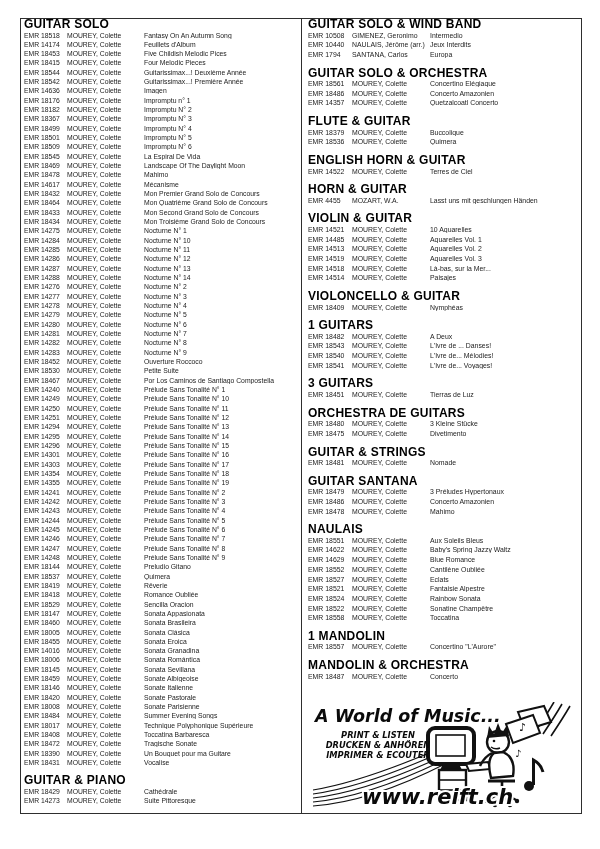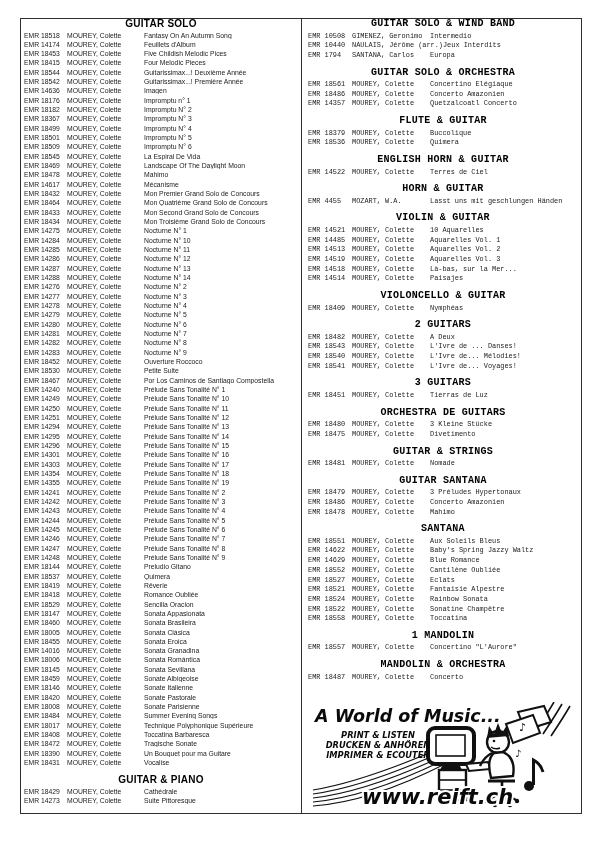--- a/index.html
+++ b/index.html
@@ -5,24 +5,24 @@
   html,body{margin:0;padding:0;}
   body{
     width:600px;height:849px;background:#ffffff;position:relative;overflow:hidden;
     font-family:"Liberation Sans",sans-serif;color:#1b1b1b;
     -webkit-font-smoothing:antialiased;
   }
   .page-border{position:absolute;left:20px;top:18px;width:560px;height:794px;border:1.2px solid #2e2e2e;}
   .column-divider{position:absolute;left:301px;top:18px;width:1.2px;height:795px;background:#2e2e2e;}
   .col{position:absolute;top:20px;}
   .col-left{left:24px;width:274px;}
-  .col-right{left:308px;width:270px;font-family:Liberation Mono, monospace;}
+  .col-right{left:308px;width:270px;}
   .sec-heading{
-    font-size:10px;line-height:8px;font-weight:700;color:#000;
-    letter-spacing:.25px;margin:8px 0 3.5px 0;white-space:nowrap;text-align:center;
+    font-size:12px;line-height:8px;font-weight:700;color:#000;
+    letter-spacing:.25px;margin:8px 0 3.5px 0;white-space:nowrap;
   }
   .col > .sec-heading:first-child{margin-top:0;}
   .row{display:flex;align-items:baseline;white-space:nowrap;}
   .col-left .row{height:9.33px;font-size:6.8px;}
   .col-right .row{height:9.7px;font-size:6.9px;}
   .emr-number{flex:0 0 43px;}
   .composer-name{flex:0 0 77px;}
   .col-right .emr-number{flex:0 0 44px;}
   .col-right .composer-name{flex:0 0 78px;}
   .piece-title{flex:1;overflow:hidden;}
@@ -532,21 +532,21 @@
       <span class="emr-number">EMR 14514</span>
       <span class="composer-name">MOUREY, Colette</span>
       <span class="piece-title">Paisajes</span>
     </div>
     <div class="sec-heading">VIOLONCELLO &amp; GUITAR</div>
     <div class="row">
       <span class="emr-number">EMR 18409</span>
       <span class="composer-name">MOUREY, Colette</span>
       <span class="piece-title">Nymphéas</span>
     </div>
-    <div class="sec-heading">2 GUITARS</div>
+    <div class="sec-heading">1 GUITARS</div>
     <div class="row">
       <span class="emr-number">EMR 18482</span>
       <span class="composer-name">MOUREY, Colette</span>
       <span class="piece-title">A Deux</span>
     </div>
     <div class="row">
       <span class="emr-number">EMR 18543</span>
       <span class="composer-name">MOUREY, Colette</span>
       <span class="piece-title">L'Ivre de ... Danses!</span>
     </div>
@@ -592,21 +592,21 @@
     <div class="row">
       <span class="emr-number">EMR 18486</span>
       <span class="composer-name">MOUREY, Colette</span>
       <span class="piece-title">Concerto Amazonien</span>
     </div>
     <div class="row">
       <span class="emr-number">EMR 18478</span>
       <span class="composer-name">MOUREY, Colette</span>
       <span class="piece-title">Mahimo</span>
     </div>
-    <div class="sec-heading">SANTANA</div>
+    <div class="sec-heading">NAULAIS</div>
     <div class="row">
       <span class="emr-number">EMR 18551</span>
       <span class="composer-name">MOUREY, Colette</span>
       <span class="piece-title">Aux Soleils Bleus</span>
     </div>
     <div class="row">
       <span class="emr-number">EMR 14622</span>
       <span class="composer-name">MOUREY, Colette</span>
       <span class="piece-title">Baby's Spring Jazzy Waltz</span>
     </div>

